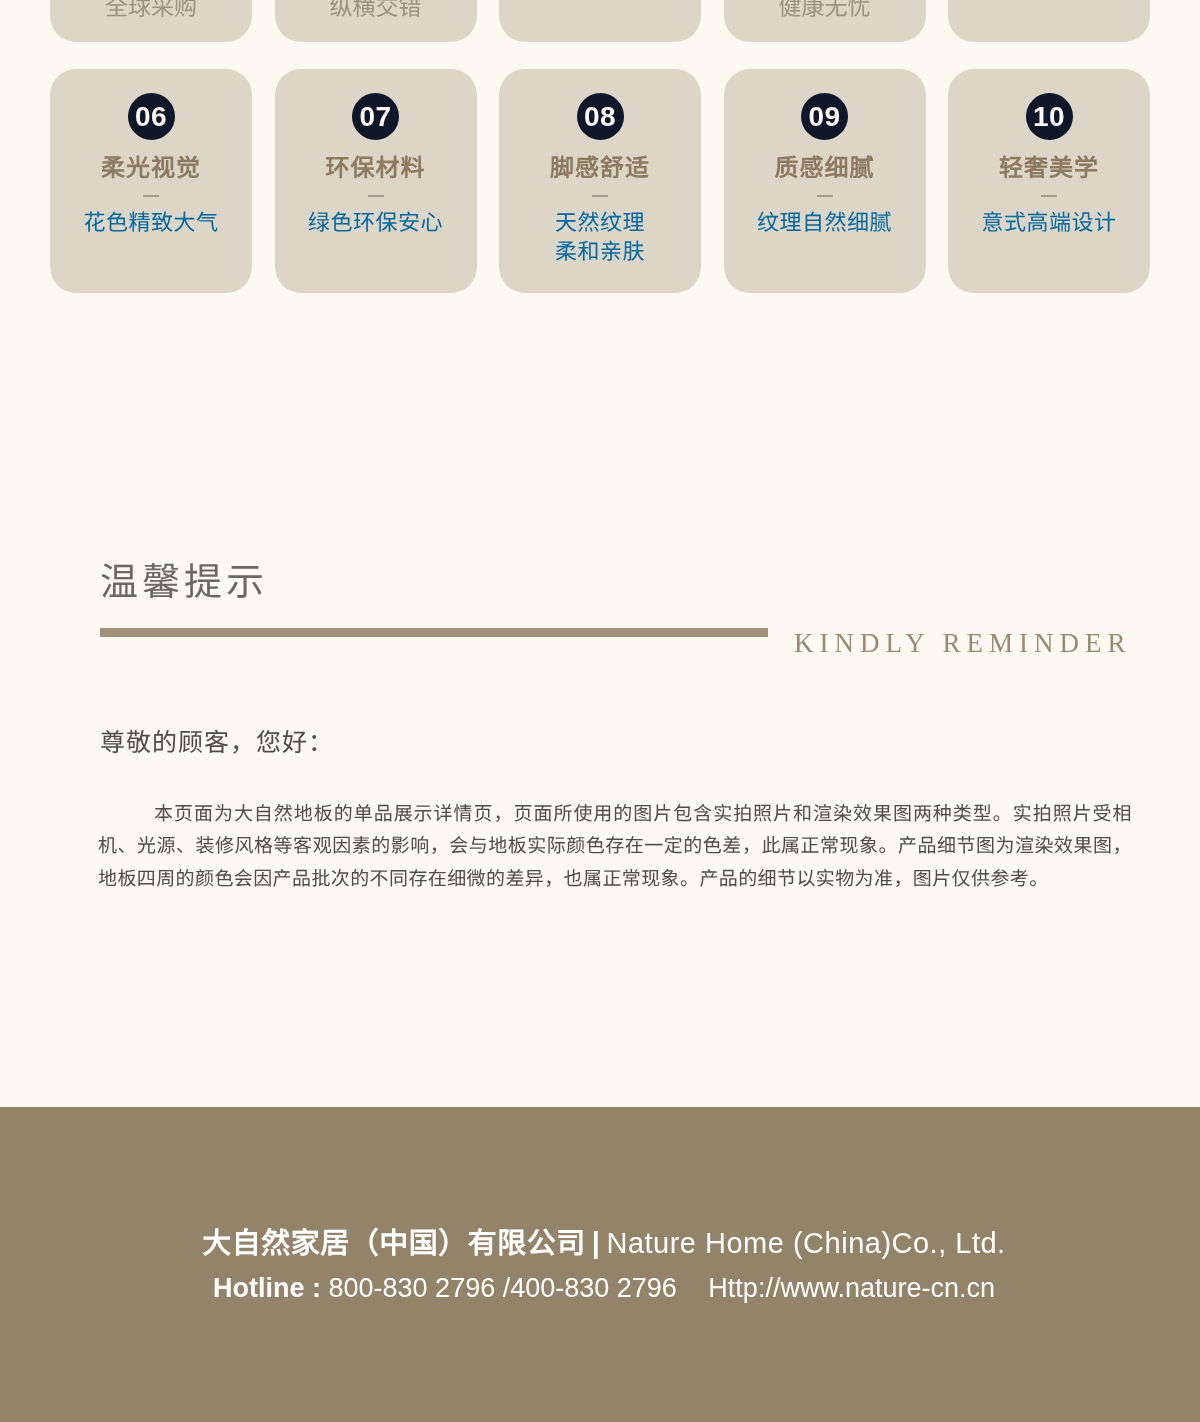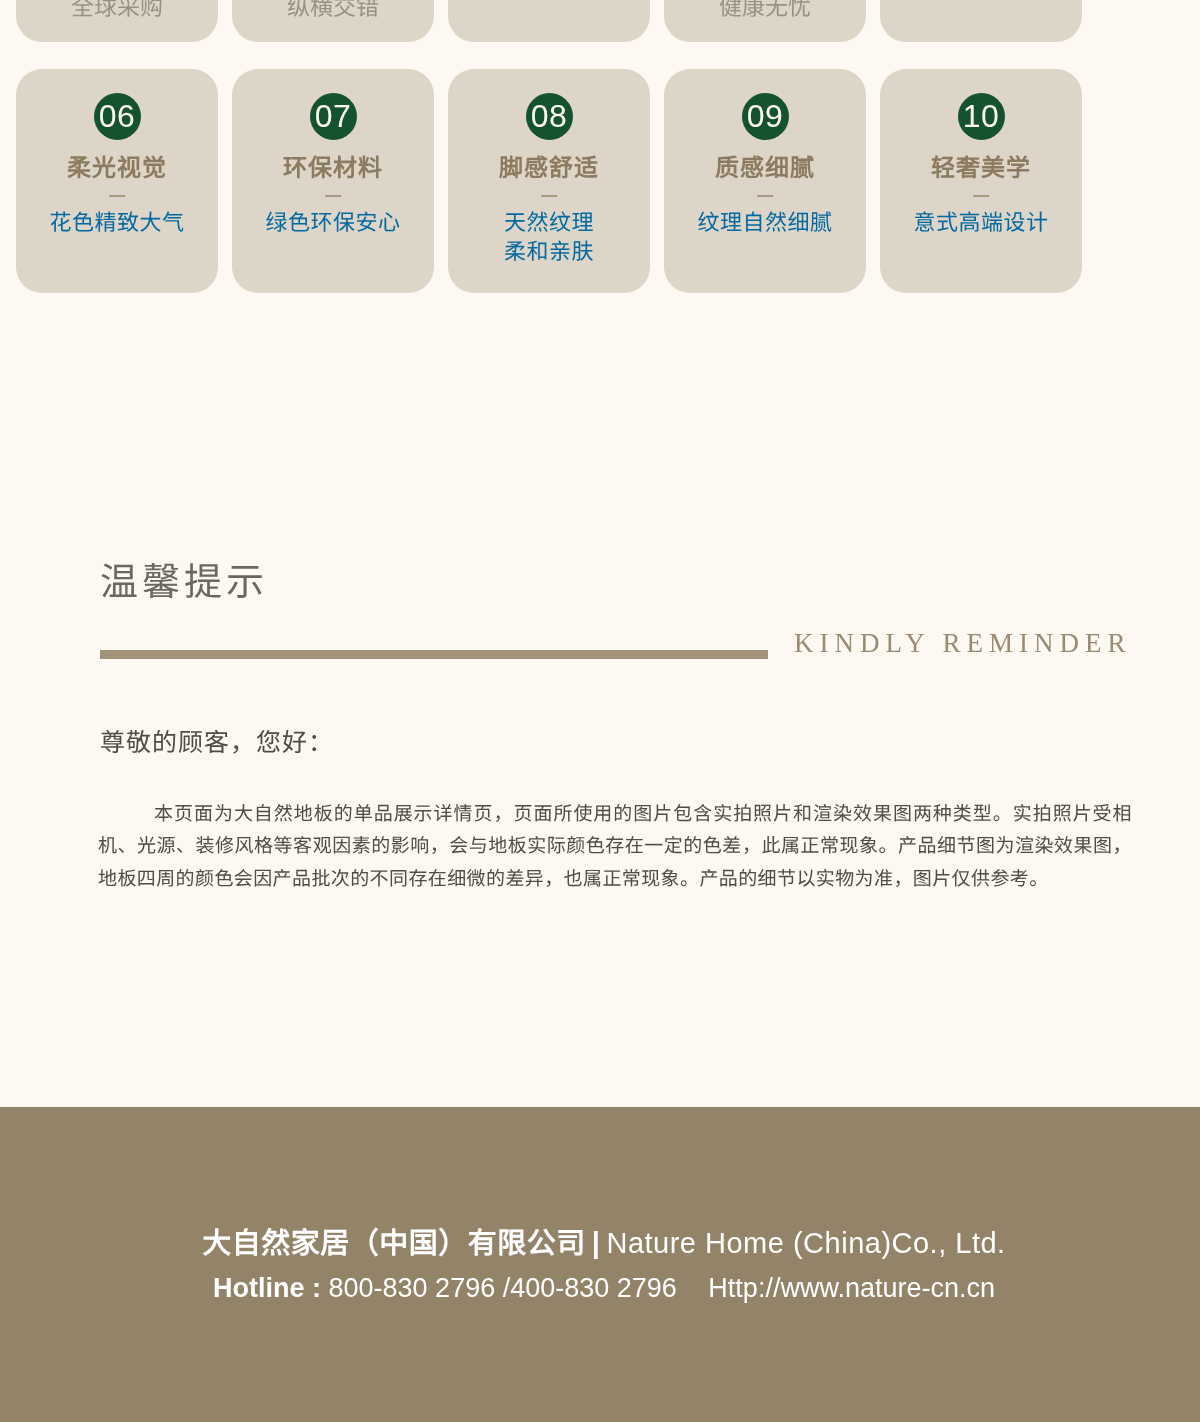--- a/index.html
+++ b/index.html
@@ -15,23 +15,23 @@
     position: relative;
   }
 
   
   .features {
     position: relative;
     width: 1200px;
   }
   .row {
     display: flex;
-    justify-content: flex-start;
+    justify-content: space-between;
     gap: 14px;
-    padding: 0 16px;
+    padding: 0 50px;
     box-sizing: border-box;
   }
   .card {
     width: 202px;
     background: #ddd6c8;
     border-radius: 0 0 26px 26px;
     box-sizing: border-box;
     text-align: center;
     position: relative;
   }
@@ -58,24 +58,24 @@
   }
   .row-main .card {
     border-radius: 26px 26px 26px 26px;
     padding: 24px 10px 26px;
     min-height: 200px;
   }
   .badge {
     width: 47px;
     height: 47px;
     border-radius: 50%;
-    background: #14532d;
+    background: #0f172a;
     color: #fdf9f2;
-    font-size: 32px;
-    font-weight: normal;
+    font-size: 28px;
+    font-weight: bold;
     line-height: 47px;
     margin: 0 auto 14px;
     letter-spacing: 0.5px;
   }
   .card-title {
     font-size: 24px;
     font-weight: bold;
     color: #8d7b61;
     letter-spacing: 1px;
     line-height: 1.15;
@@ -105,21 +105,21 @@
     padding: 0 84px;
   }
   .reminder-title {
     font-size: 38px;
     color: #6c6760;
     letter-spacing: 4px;
     line-height: 1.2;
   }
   .rule-row {
     display: flex;
-    align-items: flex-end;
+    align-items: flex-start;
     margin-top: 22px;
   }
   .rule {
     height: 9px;
     background: #a3927a;
     width: 668px;
     flex: none;
   }
   .rule-en {
     margin-left: 26px;

